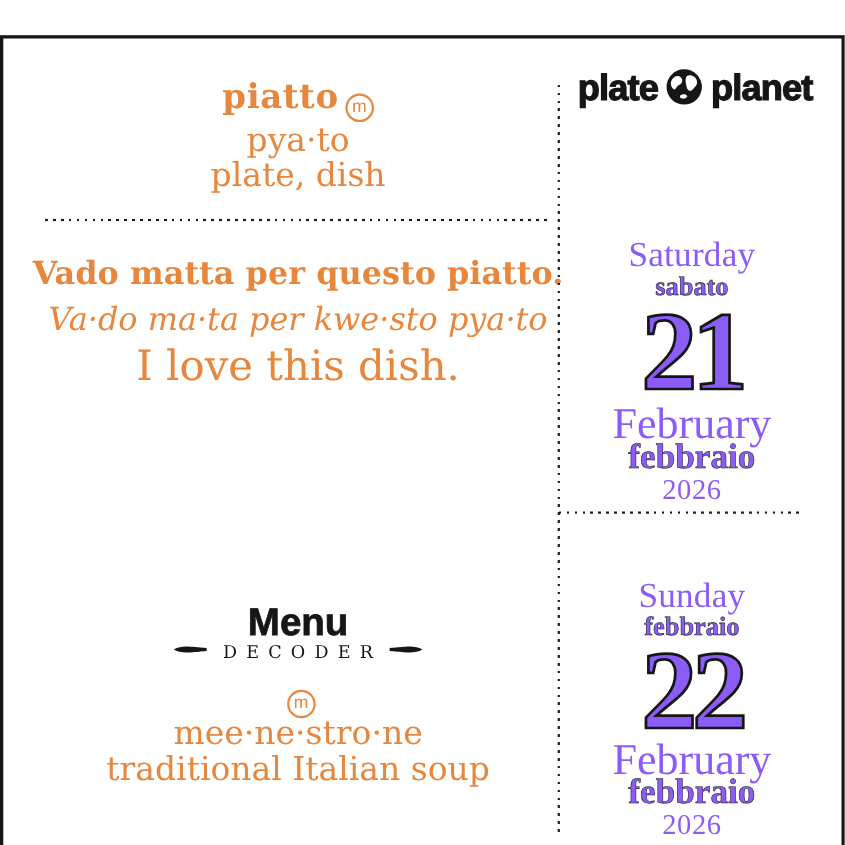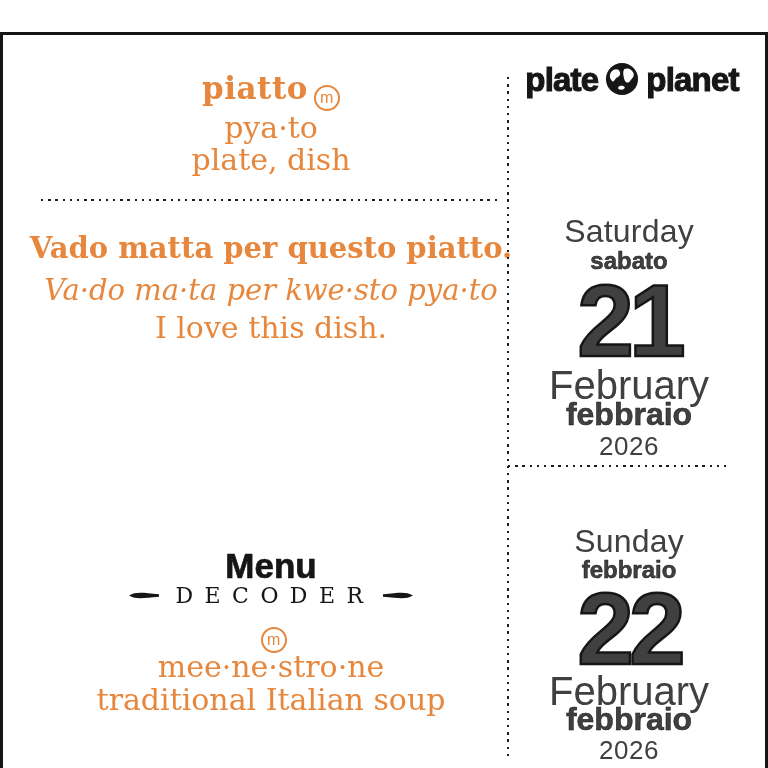--- a/index.html
+++ b/index.html
@@ -18,21 +18,21 @@
   .line  { position: absolute; left: 14px;  width: 508px; text-align: center; line-height: 1; white-space: nowrap; }
   .rline { position: absolute; left: 504px; width: 244px; text-align: center; line-height: 1; white-space: nowrap; }
 
   
   .accent { color: #E6873D; }
   .term        { font-size: 31px; font-weight: bold; letter-spacing: 0.5px; }
   .pron        { font-size: 30px; }
   .translation { font-size: 30px; }
   .phrase-it   { font-size: 29px; font-weight: bold; }
   .phrase-pr   { font-size: 29px; font-style: italic; }
-  .phrase-en   { font-size: 30px; }
+  .phrase-en   { font-size: 38px; }
 
   
   .gcircle {
     display: inline-block; vertical-align: -4px;
     width: 22px; height: 22px;
     border: 2.5px solid #E6873D; border-radius: 50%;
     margin-left: 6px;
   }
   .gletter {
     display: block;
@@ -40,26 +40,26 @@
     font-size: 16px; font-weight: normal; font-style: normal;
     line-height: 21px; text-align: center; color: #E6873D;
   }
 
   
   .menu-title {
     font-family: "Liberation Sans", sans-serif;
     font-size: 35px; font-weight: bold; color: #161616;
     -webkit-text-stroke: 0.7px #161616; letter-spacing: 0px;
   }
-  .decoder-row { font-size: 22px; color: #161616; }
+  .decoder-row { font-size: 16px; color: #161616; }
   .decoder-word { letter-spacing: 0.52em; margin: 0 2px 0 10px; font-family: "DejaVu Serif", serif; }
   .orn { display: inline-block; vertical-align: 3px; }
 
   
-  .sans { font-family: Liberation Sans, sans-serif; color: #404040; }
+  .sans { font-family: Liberation Serif, serif; color: #8b5cf6; }
   .day-en   { font-size: 32px; letter-spacing: 0.2px; }
   .day-it   { font-size: 24px; font-weight: bold; -webkit-text-stroke: 0.5px #161616; }
   .big-date { font-size: 102px; font-weight: bold; letter-spacing: -5px;
               -webkit-text-stroke: 2.5px #161616; }
   .month-en { font-size: 40px; }
   .month-it { font-size: 32px; font-weight: bold; -webkit-text-stroke: 0.5px #161616; }
   .year     { font-size: 26px; letter-spacing: 0.5px; }
 
   
   .logo {

